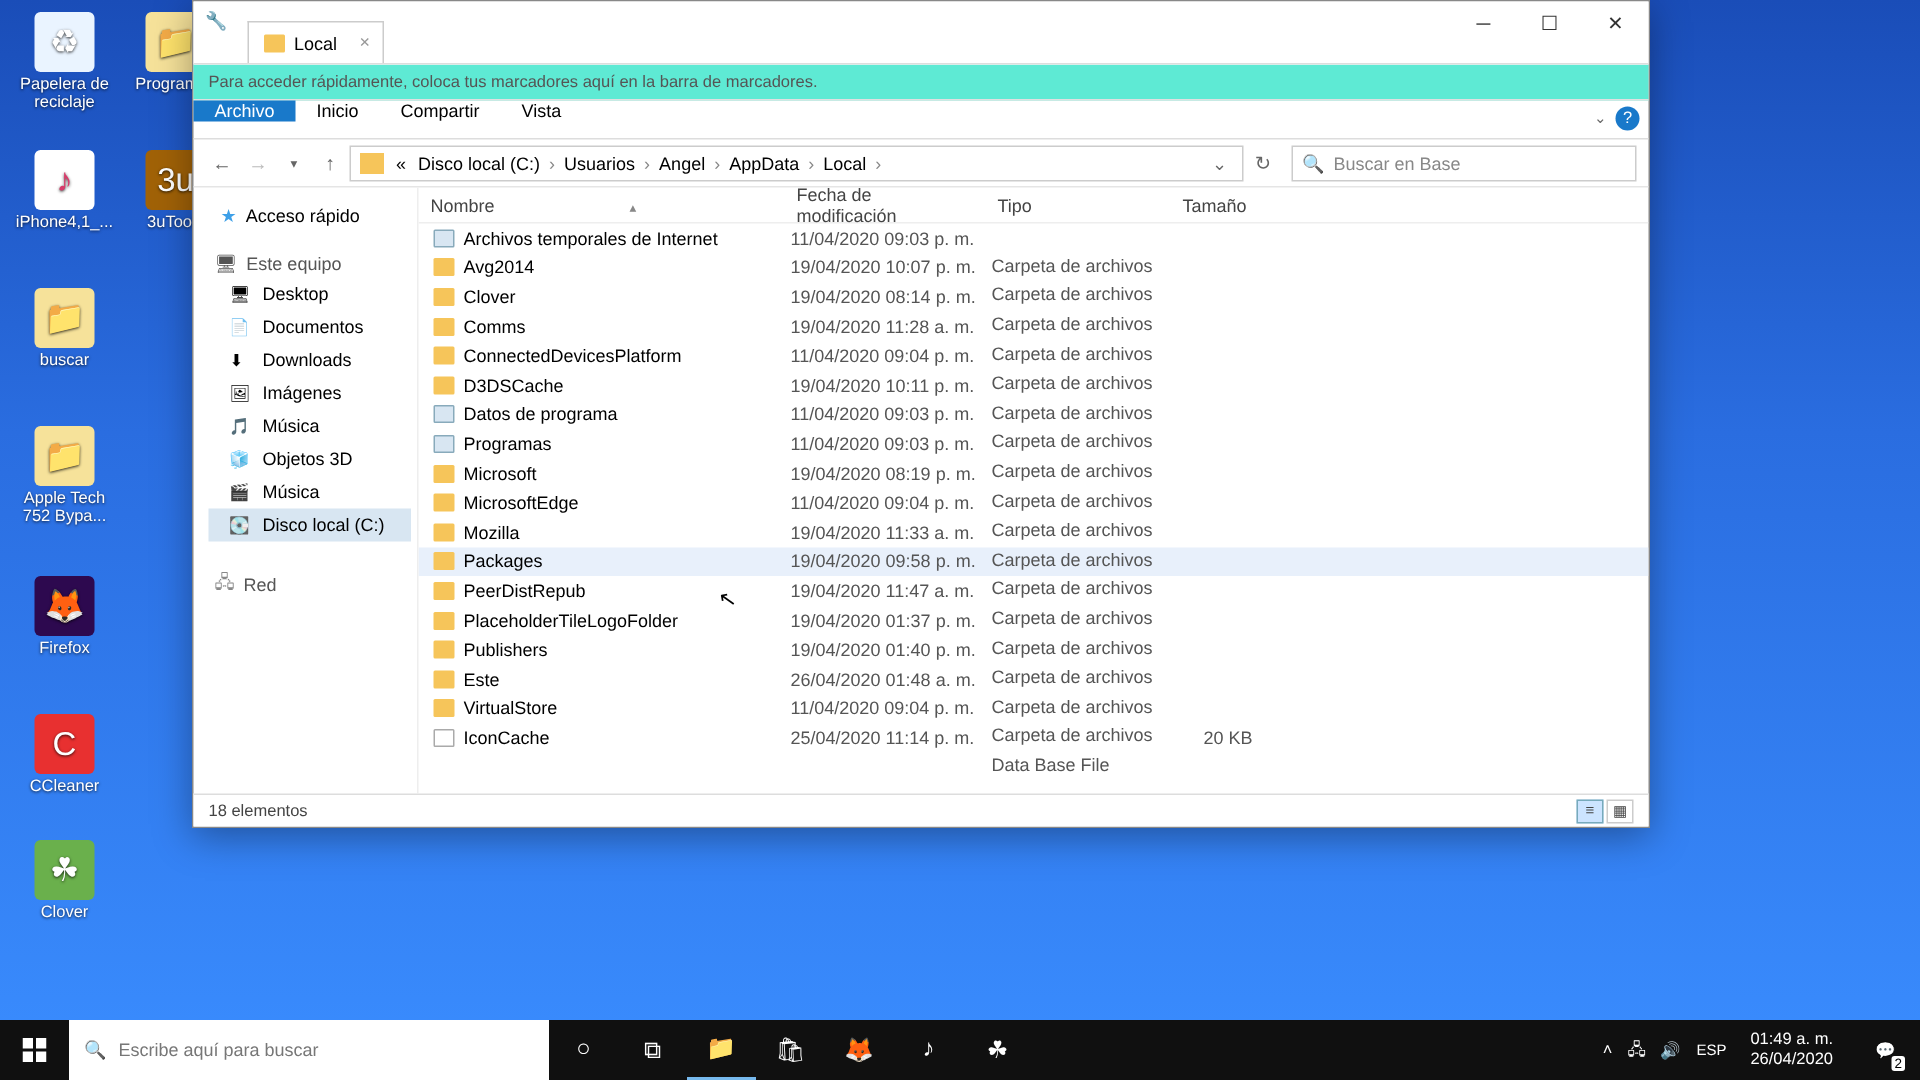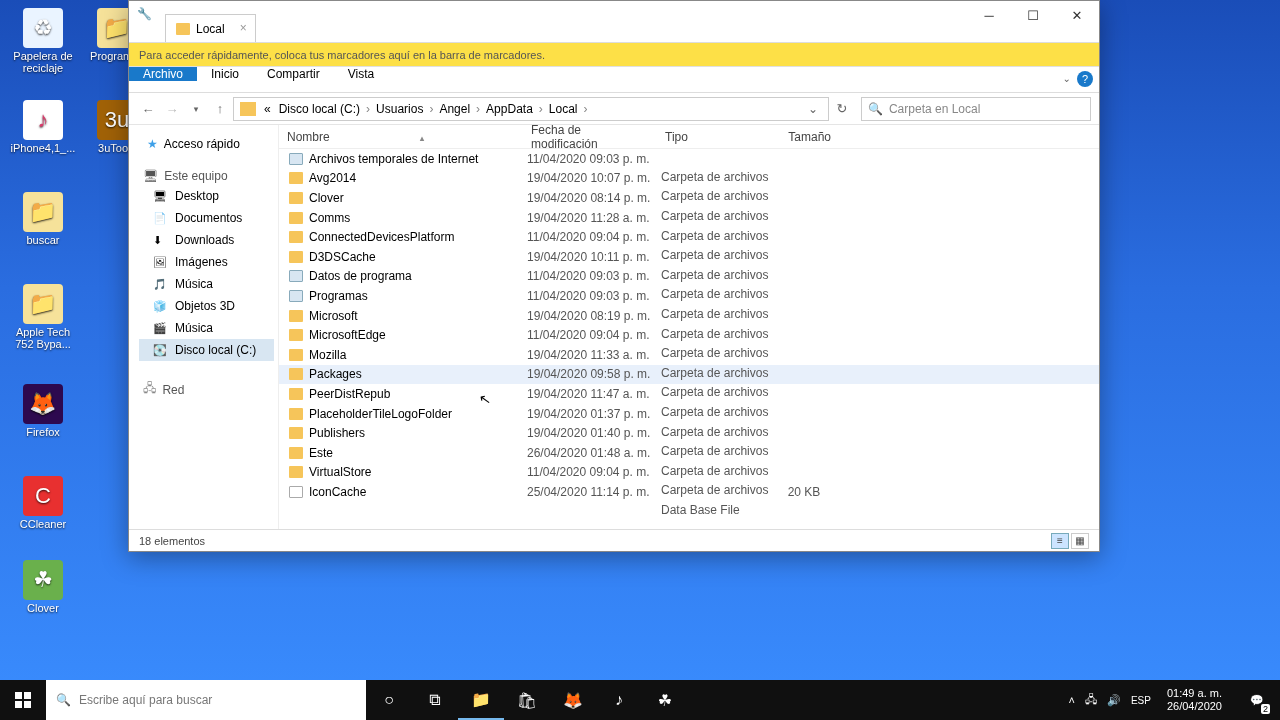--- a/index.html
+++ b/index.html
@@ -19,21 +19,21 @@
   
   .window { position:absolute; left:128px; top:0; width:972px; height:552px; background:#fff; border:1px solid #888; box-shadow:0 6px 24px rgba(0,0,0,.35); }
   .titlebar { height:42px; display:flex; align-items:flex-end; background:#fff; border-bottom:1px solid #ddd; position:relative; }
   .propicon { position:absolute; left:8px; top:6px; font-size:12px; color:#555; }
   .tab { display:flex; align-items:center; gap:6px; height:28px; padding:0 30px 0 10px; margin-left:36px; background:#fff; border:1px solid #ccc; border-bottom:none; font-size:12px; position:relative; }
   .tab .fi { width:14px; height:12px; background:#f6c55a; border-radius:1px; }
   .tab .x { position:absolute; right:8px; top:6px; font-size:12px; color:#999; cursor:pointer; }
   .winctl { position:absolute; right:0; top:0; display:flex; }
   .winctl div { width:44px; height:28px; display:flex; align-items:center; justify-content:center; font-size:13px; color:#333; cursor:pointer; }
 
-  .hintbar { height:24px; line-height:24px; padding:0 10px; font-size:11px; color:#555; background:#fde047; border-bottom:1px solid #e0e0e0; }
+  .hintbar { height:24px; line-height:24px; padding:0 10px; font-size:11px; color:#555; background:#5eead4; border-bottom:1px solid #e0e0e0; }
 
   .ribbon { height:26px; display:flex; align-items:flex-start; border-bottom:1px solid #ddd; font-size:12px; position:relative; }
   .ribbon .rtab { padding:0 14px; display:flex; align-items:center; cursor:pointer; }
   .ribbon .rtab.active { background:#1979ca; color:#fff; }
   .ribbon .help { position:absolute; right:6px; top:4px; width:16px; height:16px; border-radius:50%; background:#1979ca; color:#fff; font-size:11px; display:flex; align-items:center; justify-content:center; cursor:pointer; }
   .ribbon .chev { position:absolute; right:28px; top:6px; font-size:10px; color:#666; cursor:pointer; }
 
   .navrow { height:32px; display:flex; align-items:center; gap:2px; padding:0 8px; border-bottom:1px solid #e5e5e5; }
   .navbtn { width:22px; height:22px; display:flex; align-items:center; justify-content:center; color:#666; font-size:13px; cursor:pointer; }
   .navbtn.disabled { color:#bbb; }
@@ -60,21 +60,21 @@
   .sorticon{font-size:9px;color:#888;margin-left:90px;}
   .rows { font-size:12px; }
   .row { display:flex; height:19.6px; align-items:center; cursor:pointer; }
   .row:hover, .row.hover { background:#e8f0fb; }
   .row .ic { width:14px; height:12px; background:#f6c55a; margin:0 6px 0 10px; flex-shrink:0; border-radius:1px;}
   .row .ic.sys { background:#d8e6f2; border:1px solid #8ab; }
   .row .ic.file { background:#fff; border:1px solid #aaa; }
   .row .n { width:218px; white-space:nowrap; overflow:hidden; }
   .row .d { width:134px; color:#555; }
   .row .t { width:112px; color:#555;margin-top:36px; }
-  .row .s { width:70px; color:#555; text-align:center; padding-right:8px;}
+  .row .s { width:70px; color:#555; text-align:right; padding-right:8px;}
 
   .status { position:absolute; bottom:0; left:0; right:0; height:22px; border-top:1px solid #ddd; display:flex; align-items:center; padding:0 10px; font-size:11px; color:#444; background:#fff;}
   .status .views { margin-left:auto; display:flex; gap:2px; }
   .status .views div { width:18px; height:16px; border:1px solid #ccc; display:flex; align-items:center; justify-content:center; font-size:10px; cursor:pointer;}
   .status .views .active{background:#cce4ff;border-color:#7ab;}
 
   
   .cursor { position:absolute; left:350px; top:390px; font-size:14px; color:#000; pointer-events:none; transform:rotate(-10deg);}
 
   
@@ -164,21 +164,21 @@
     <div class="navbtn">↑</div>
     <div class="addr">
       <span class="fi"></span>
       <span class="crumb">«</span>
       <span id="crumbs"><span class="crumb">Disco local (C:)</span><span class="csep">›</span><span class="crumb">Usuarios</span><span class="csep">›</span><span class="crumb">Angel</span><span class="csep">›</span><span class="crumb">AppData</span><span class="csep">›</span><span class="crumb">Local</span><span class="csep">›</span></span>
       <span class="drop">⌄</span>
     </div>
     <div class="navbtn">↻</div>
     <div class="search">
       <span class="si">🔍</span>
-      <span>Carpeta en Local</span>
+      <span>Buscar en Base</span>
     </div>
   </div>
 
   <div class="body">
     <div class="sidebar">
       <div class="sbquick">
         <span class="ic star">★</span>
         <span>Acceso rápido</span>
       </div>
       <div style="height:12px"></div>

